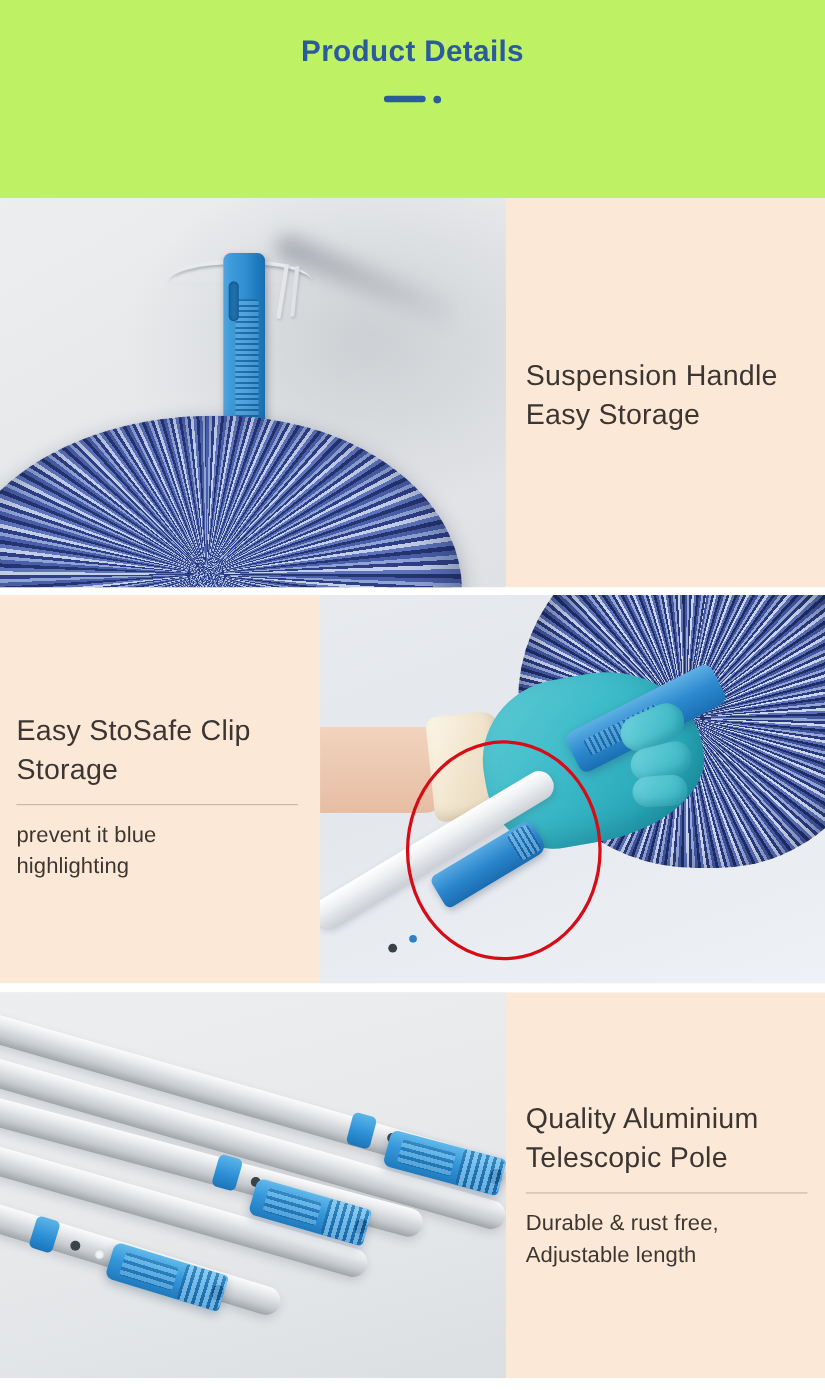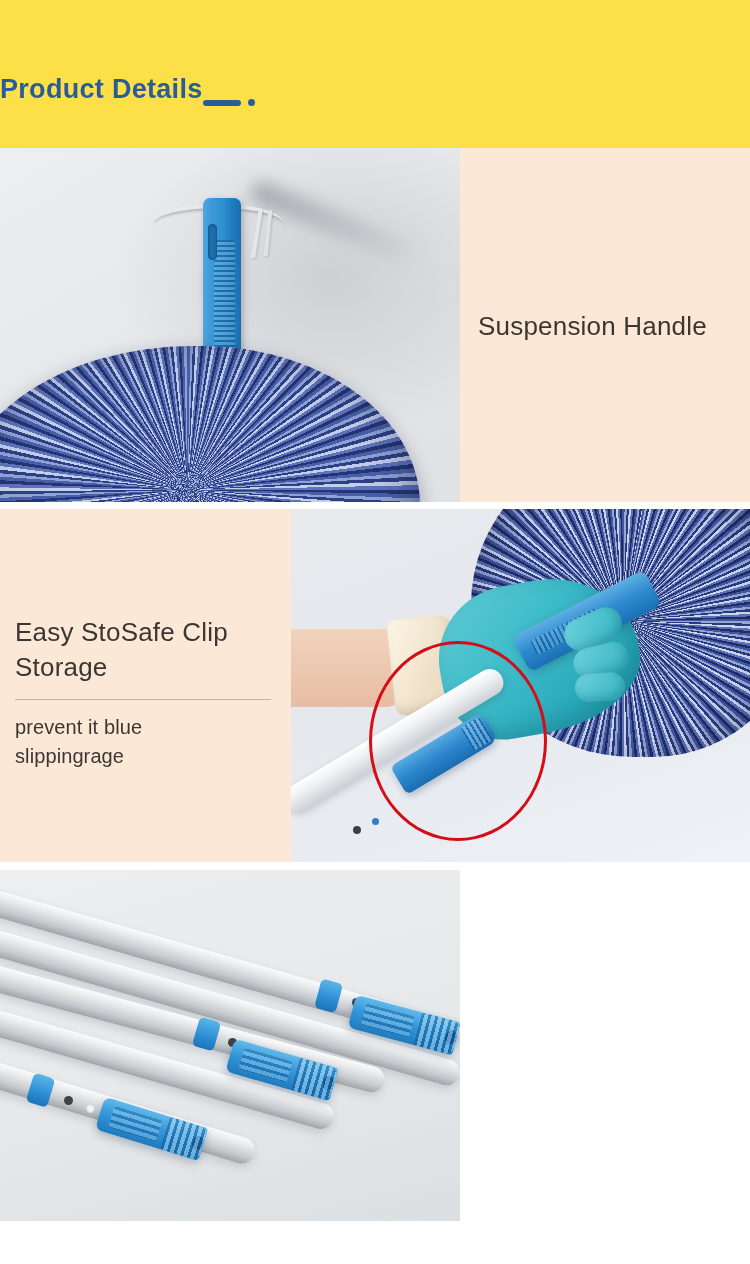--- a/index.html
+++ b/index.html
@@ -11,24 +11,24 @@
     width: 750px;
     height: 1264px;
     font-family: "Liberation Sans", sans-serif;
     overflow: hidden;
     position: relative;
   }
 
   
   .header {
     width: 750px;
-    height: 148px;
-    background: #fde047;
+    height: 180px;
+    background: #bef264;
     display: flex;
-    flex-direction: row;
+    flex-direction: column;
     align-items: center;
     box-sizing: border-box;
     padding-top: 32px;
   }
   .page-title {
     font-size: 27px;
     font-weight: bold;
     letter-spacing: 0.3px;
     color: #2a5c9b;
     line-height: 1.1;
@@ -373,36 +373,37 @@
     <div class="ph1-handle"></div>
     <div class="ph1-slot"></div>
     <div class="ph1-tip"></div>
     <div class="ph1-brush"></div>
     <span class="sr-only">Blue duster with suspension handle hanging on a white wall hook</span>
   </div>
 
   <div class="textblock">
     <div class="feature-title">
       <div>Suspension Handle</div>
+      <div>Easy Storage</div>
     </div>
   </div>
 
 </div>
 
 <div class="panel panel-2">
 
   <div class="textblock">
     <div class="feature-title">
       <div>Easy StoSafe Clip</div>
       <div>Storage</div>
     </div>
     <div class="feature-rule"></div>
     <div class="feature-body">
       <div>prevent it blue</div>
-      <div>slippingrage</div>
+      <div>highlighting</div>
     </div>
   </div>
 
   <div class="photo">
     <div class="ph2-bg"></div>
     <div class="ph2-brush"></div>
     <div class="ph2-arm"></div>
     <div class="ph2-cuff"></div>
     <div class="ph2-glove"></div>
     <div class="ph2-duster-handle"></div>
@@ -442,14 +443,25 @@
 
     <div class="ph3-pole" style="left:-90px; top:166px; width:360px; transform:rotate(17deg);"></div>
     <div class="ph3-ring" style="left:30px; top:202px; transform:rotate(17deg);"></div>
     <div class="ph3-hole" style="left:64px; top:226px;"></div>
     <div class="ph3-hole light" style="left:86px; top:234px;"></div>
     <div class="ph3-conn" style="left:100px; top:226px; transform:rotate(17deg);"></div>
 
     <span class="sr-only">Three grey aluminium telescopic poles with blue threaded plastic connectors</span>
   </div>
 
+  <div class="textblock">
+    <div class="feature-title">
+      <div>Quality Aluminium</div>
+      <div>Telescopic Pole</div>
+    </div>
+    <div class="feature-rule"></div>
+    <div class="feature-body">
+      <div>Durable &amp; rust free,</div>
+      <div>Adjustable length</div>
+    </div>
+  </div>
 
 </div>
 
 </body></html>

